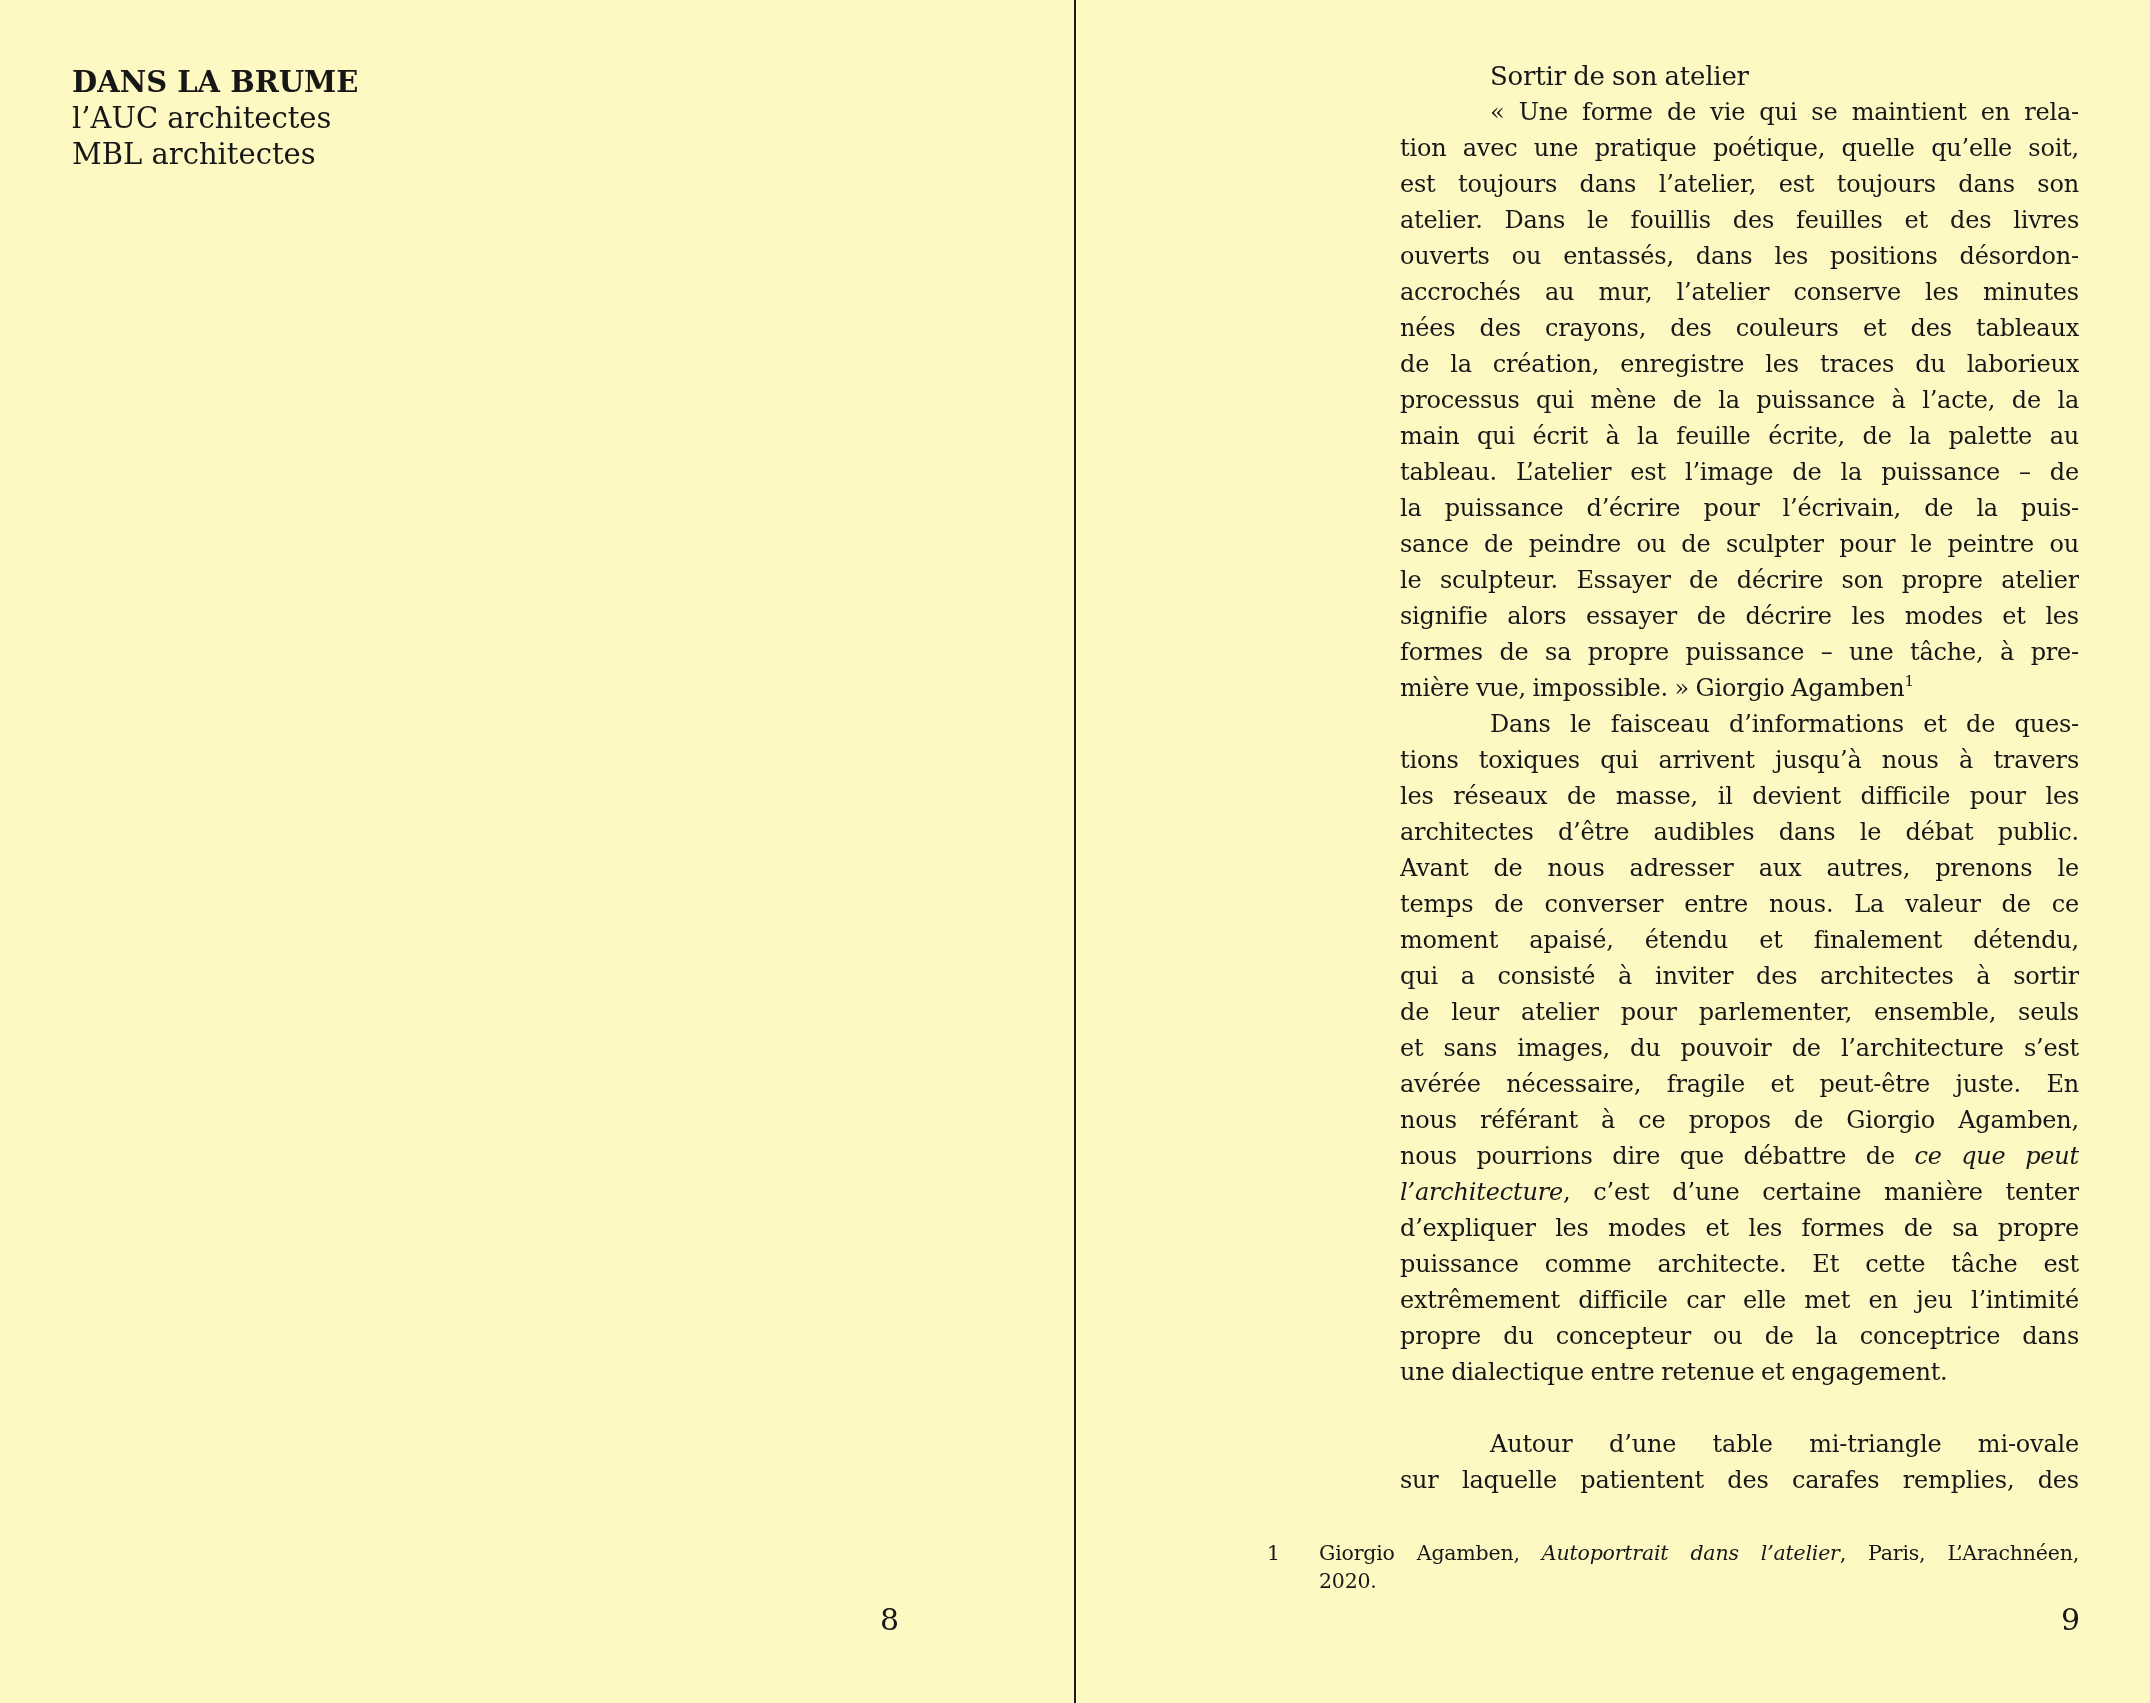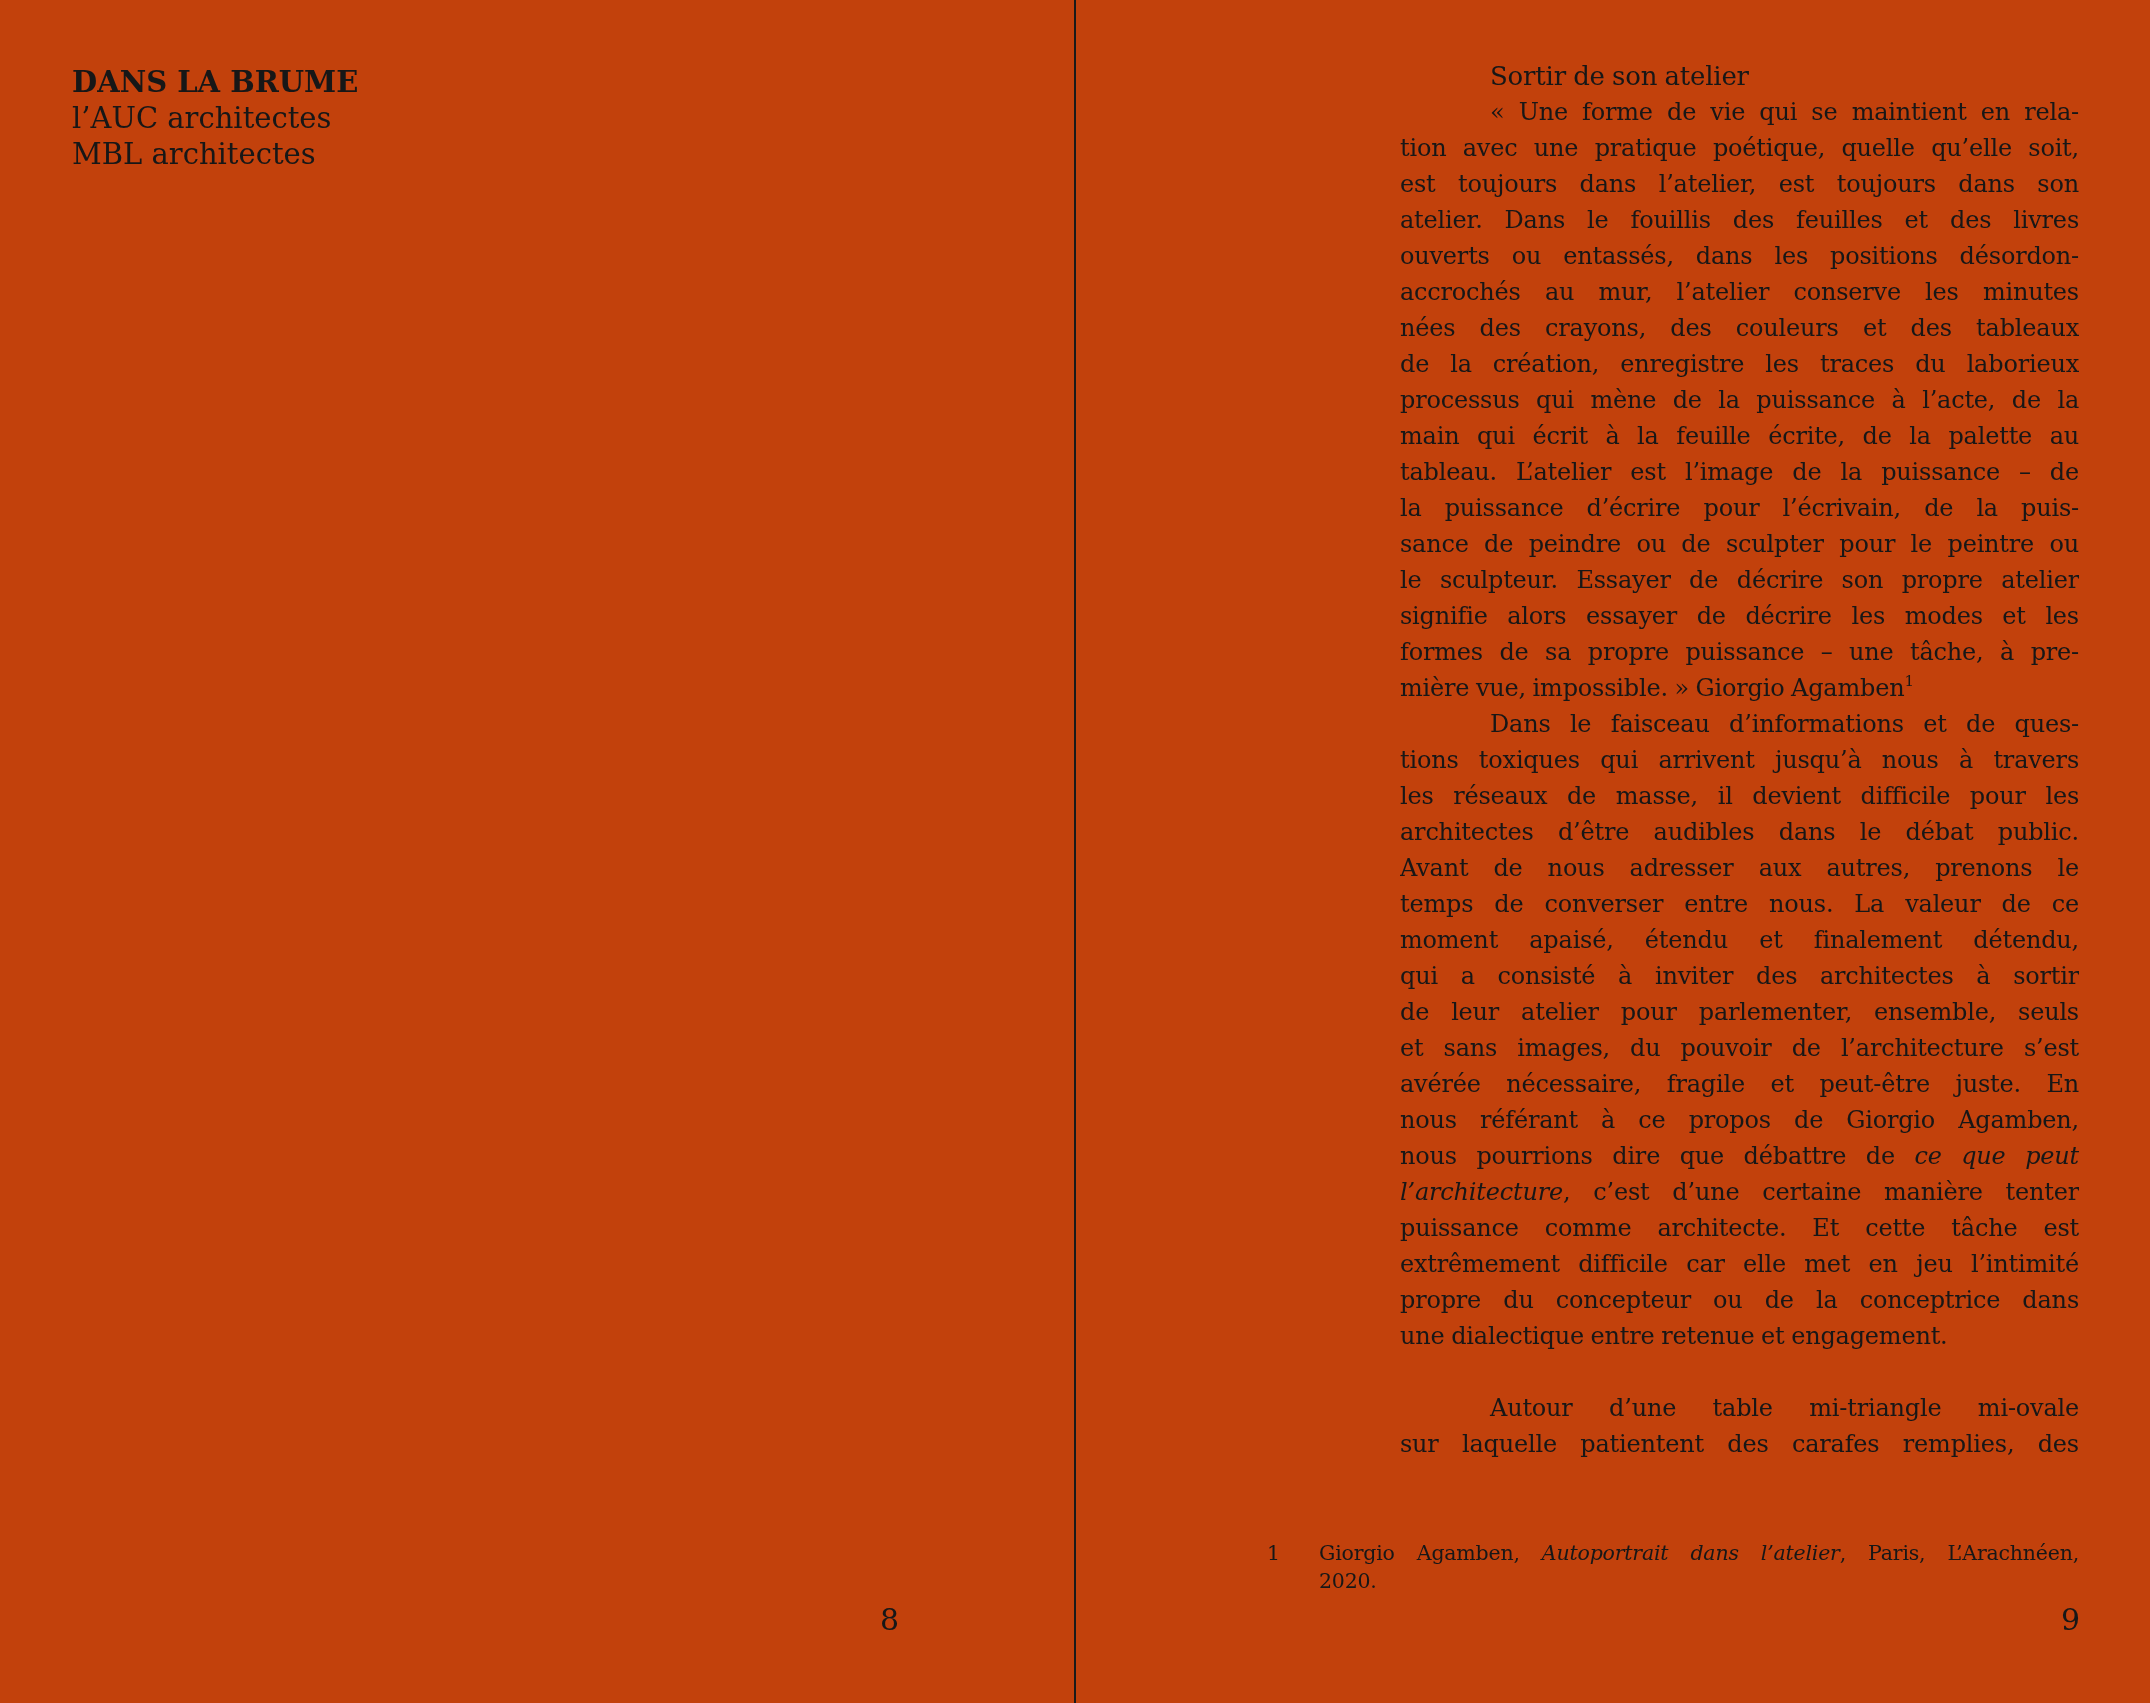--- a/index.html
+++ b/index.html
@@ -1,19 +1,19 @@
 <!DOCTYPE html>
 <html style="font-size:12px"><head>
 <meta charset="utf-8">
 <style>
   html,body { margin:0; padding:0; background:#ffffff; }
   .spread {
     position:relative;
     width:2151px; height:1703px;
-    background:#c2410c;
+    background:#fef9c3;
     color:#171717;
     font-family:"DejaVu Serif", serif;
     overflow:hidden;
   }
   .gutter-line {
     position:absolute; left:1074px; top:0;
     width:2.3px; height:1703px;
     background:#1a1a1a;
   }
   
@@ -91,20 +91,21 @@
       <div class="bl j"><span>Avant de nous adresser aux autres, prenons le</span></div>
       <div class="bl j"><span>temps de converser entre nous. La valeur de ce</span></div>
       <div class="bl j"><span>moment apaisé, étendu et finalement détendu,</span></div>
       <div class="bl j"><span>qui a consisté à inviter des architectes à sortir</span></div>
       <div class="bl j"><span>de leur atelier pour parlementer, ensemble, seuls</span></div>
       <div class="bl j"><span>et sans images, du pouvoir de l’architecture s’est</span></div>
       <div class="bl j"><span>avérée nécessaire, fragile et peut-être juste. En</span></div>
       <div class="bl j"><span>nous référant à ce propos de Giorgio Agamben,</span></div>
       <div class="bl j"><span>nous pourrions dire que débattre de </span><span class="it">ce que peut</span></div>
       <div class="bl j"><span class="it">l’architecture</span><span>, c’est d’une certaine manière tenter</span></div>
+      <div class="bl j"><span>d’expliquer les modes et les formes de sa propre</span></div>
       <div class="bl j"><span>puissance comme architecte. Et cette tâche est</span></div>
       <div class="bl j"><span>extrêmement difficile car elle met en jeu l’intimité</span></div>
       <div class="bl j"><span>propre du concepteur ou de la conceptrice dans</span></div>
       <div class="bl l"><span>une dialectique entre retenue et engagement.</span></div>
       <div class="bl sp"></div>
       <div class="bl j ind"><span>Autour d’une table mi-triangle mi-ovale</span></div>
       <div class="bl j"><span>sur laquelle patientent des carafes remplies, des</span></div>
     </div>
 
   <div class="footnote">

